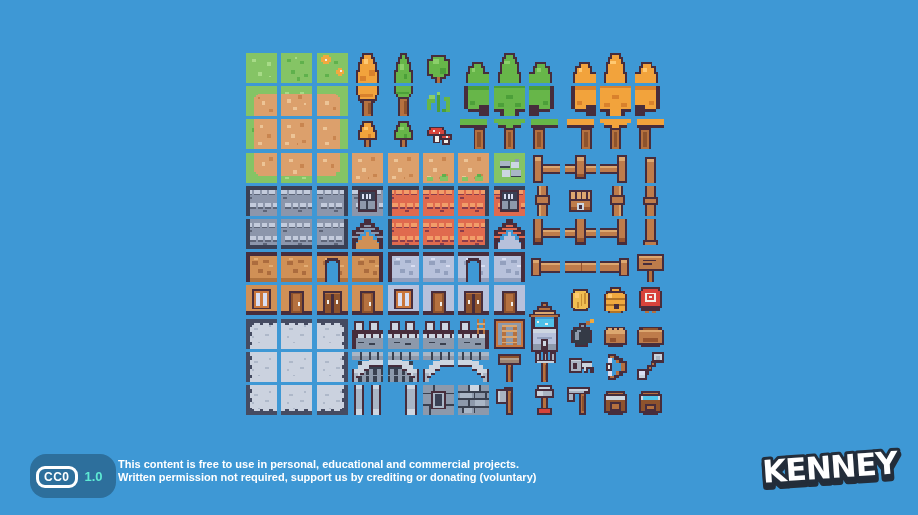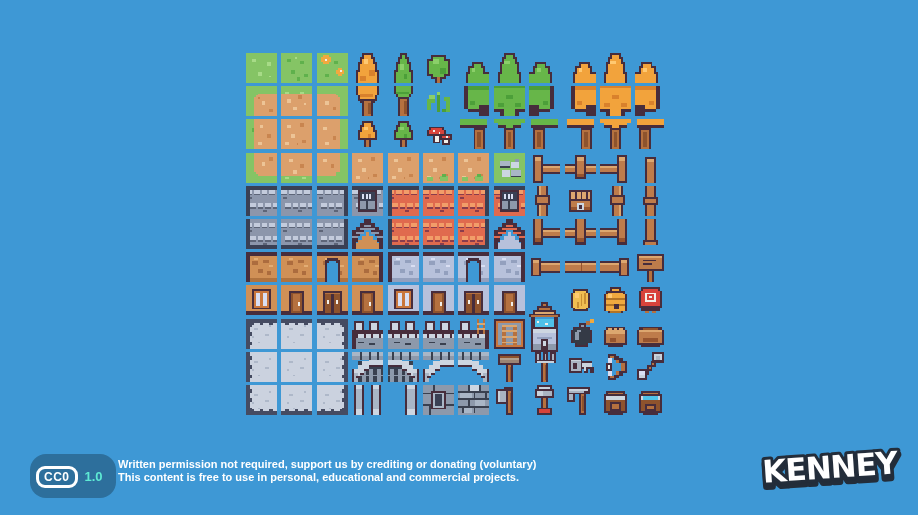--- a/index.html
+++ b/index.html
@@ -1943,22 +1943,22 @@
         </svg>
       </div>
     </div>
 
   <div class="cc-badge" style="background: rgb(45, 111, 156);">
     <span class="cc-box">CC0</span>
     <span class="cc-ver">1.0</span>
   </div>
 
   <div class="license">
+    <div>This content is free to use in personal, educational and commercial projects.</div>
     <div>Written permission not required, support us by crediting or donating (voluntary)</div>
-    <div>This content is free to use in personal, educational and commercial projects.</div>
   </div>
 
   <div class="kenney">
     <svg width="156" height="70" viewBox="0 0 156 70">
       <g transform="rotate(-4 78 34)">
         <text id="logo-shadow" x="78" y="46" text-anchor="middle" font-family="DejaVu Sans, sans-serif" font-size="31" font-weight="bold" letter-spacing="-1" stroke-linejoin="round" fill="#232D3A" stroke="#232D3A" stroke-width="7" paint-order="stroke">KENNEY</text>
         <text id="logo-main" x="78" y="42" text-anchor="middle" font-family="DejaVu Sans, sans-serif" font-size="31" font-weight="bold" letter-spacing="-1" stroke-linejoin="round" fill="#FFFFFF" stroke="#232D3A" stroke-width="6" paint-order="stroke">KENNEY</text>
       </g>
     </svg>
   </div>

